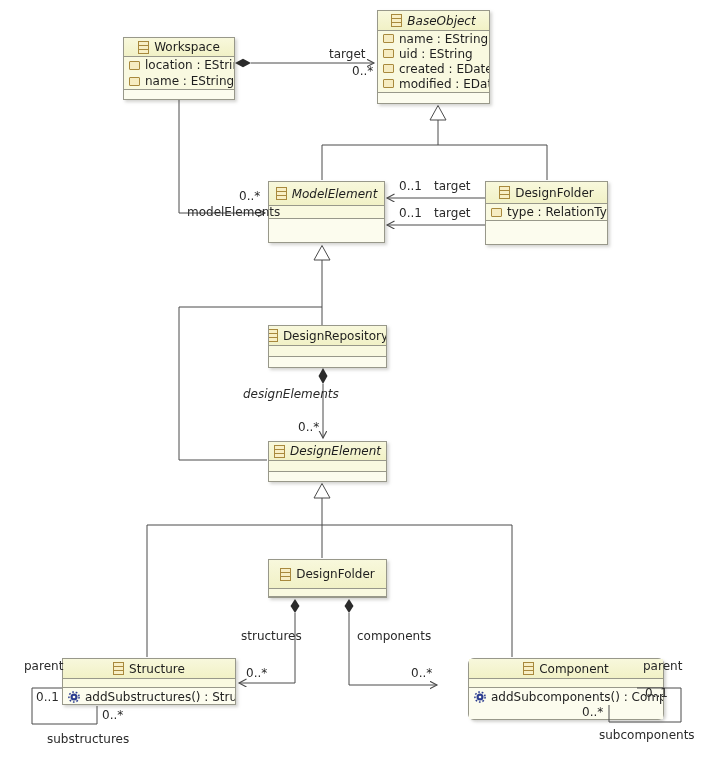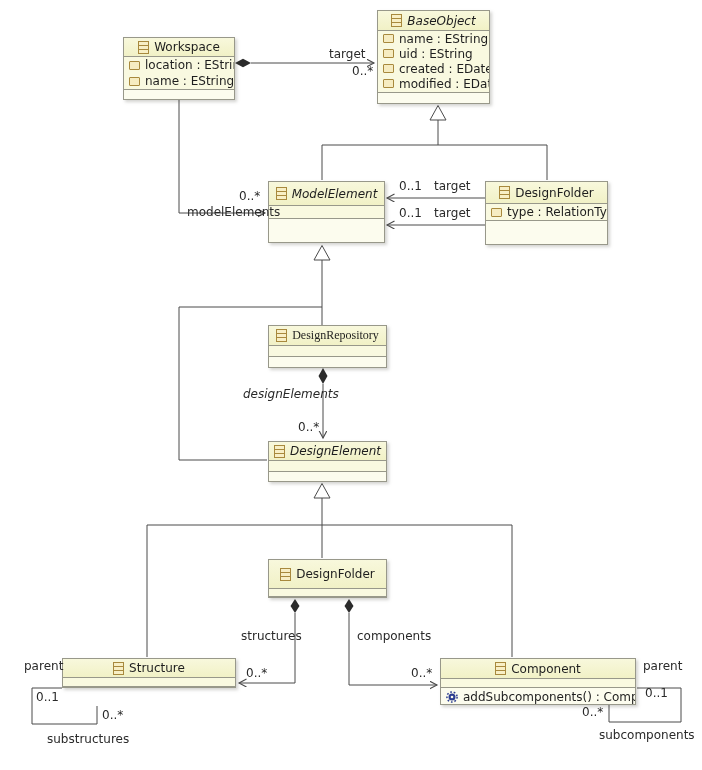--- a/index.html
+++ b/index.html
@@ -108,21 +108,21 @@
     </div>
     <div class="uml-attrs" style="height:17px;">
       <div class="row" style="height:16px;">
           <span class="attr-icon"></span>
           <span>type : RelationType</span>
         </div>
     </div>
     <div class="uml-ops" style="flex:1;"></div>
   </div>
 
-  <div class="uml-class" style="left:268px;top:325px;width:119px;height:43px;font-family:Liberation Serif, serif;">
+  <div class="uml-class" style="left:268px;top:325px;width:119px;height:43px;">
     <div class="uml-header" style="height:19px;">
       <svg class="icon-svg" width="11" height="13" viewBox="0 0 11 13">
           <rect x="0.5" y="0.5" width="10" height="12" fill="#f8efc5" stroke="#a8893d"></rect>
           <line x1="0.5" y1="4.5" x2="10.5" y2="4.5" stroke="#a8893d"></line>
           <line x1="0.5" y1="8.5" x2="10.5" y2="8.5" stroke="#a8893d"></line>
         </svg>
       <span class="cname">DesignRepository</span>
     </div>
     <div class="uml-attrs" style="height:11px;"></div>
     <div class="uml-ops" style="flex:1;"></div>
@@ -147,21 +147,21 @@
           <rect x="0.5" y="0.5" width="10" height="12" fill="#f8efc5" stroke="#a8893d"></rect>
           <line x1="0.5" y1="4.5" x2="10.5" y2="4.5" stroke="#a8893d"></line>
           <line x1="0.5" y1="8.5" x2="10.5" y2="8.5" stroke="#a8893d"></line>
         </svg>
       <span class="cname">DesignFolder</span>
     </div>
     <div class="uml-attrs" style="height:10px;"></div>
     <div class="uml-ops" style="flex:1;"></div>
   </div>
 
-  <div class="uml-class" style="left:62px;top:658px;width:174px;height:30px;">
+  <div class="uml-class" style="left:62px;top:658px;width:174px;height:47px;">
     <div class="uml-header" style="height:19px;">
       <svg class="icon-svg" width="11" height="13" viewBox="0 0 11 13">
           <rect x="0.5" y="0.5" width="10" height="12" fill="#f8efc5" stroke="#a8893d"></rect>
           <line x1="0.5" y1="4.5" x2="10.5" y2="4.5" stroke="#a8893d"></line>
           <line x1="0.5" y1="8.5" x2="10.5" y2="8.5" stroke="#a8893d"></line>
         </svg>
       <span class="cname">Structure</span>
     </div>
     <div class="uml-attrs" style="height:9px;"></div>
     <div class="uml-ops" style="flex:1;">
@@ -169,21 +169,21 @@
         <svg class="icon-svg" width="12" height="12" viewBox="0 0 12 12">
             <circle cx="6" cy="6" r="5.1" fill="none" stroke="#2c3d90" stroke-width="1.5" stroke-dasharray="1.7 1.9"></circle>
             <circle cx="6" cy="6" r="3.5" fill="#2c3d90"></circle>
             <circle cx="6" cy="6" r="1.3" fill="#fcfcee"></circle>
           </svg>
         <span>addSubstructures() : Structure</span>
       </div>
     </div>
   </div>
 
-  <div class="uml-class" style="left:440px;top:658px;width:196px;height:47px;">
+  <div class="uml-class" style="left:468px;top:658px;width:196px;height:62px;border-radius:6px;">
     <div class="uml-header" style="height:19px;">
       <svg class="icon-svg" width="11" height="13" viewBox="0 0 11 13">
           <rect x="0.5" y="0.5" width="10" height="12" fill="#f8efc5" stroke="#a8893d"></rect>
           <line x1="0.5" y1="4.5" x2="10.5" y2="4.5" stroke="#a8893d"></line>
           <line x1="0.5" y1="8.5" x2="10.5" y2="8.5" stroke="#a8893d"></line>
         </svg>
       <span class="cname">Component</span>
     </div>
     <div class="uml-attrs" style="height:9px;"></div>
     <div class="uml-ops" style="flex:1;">

